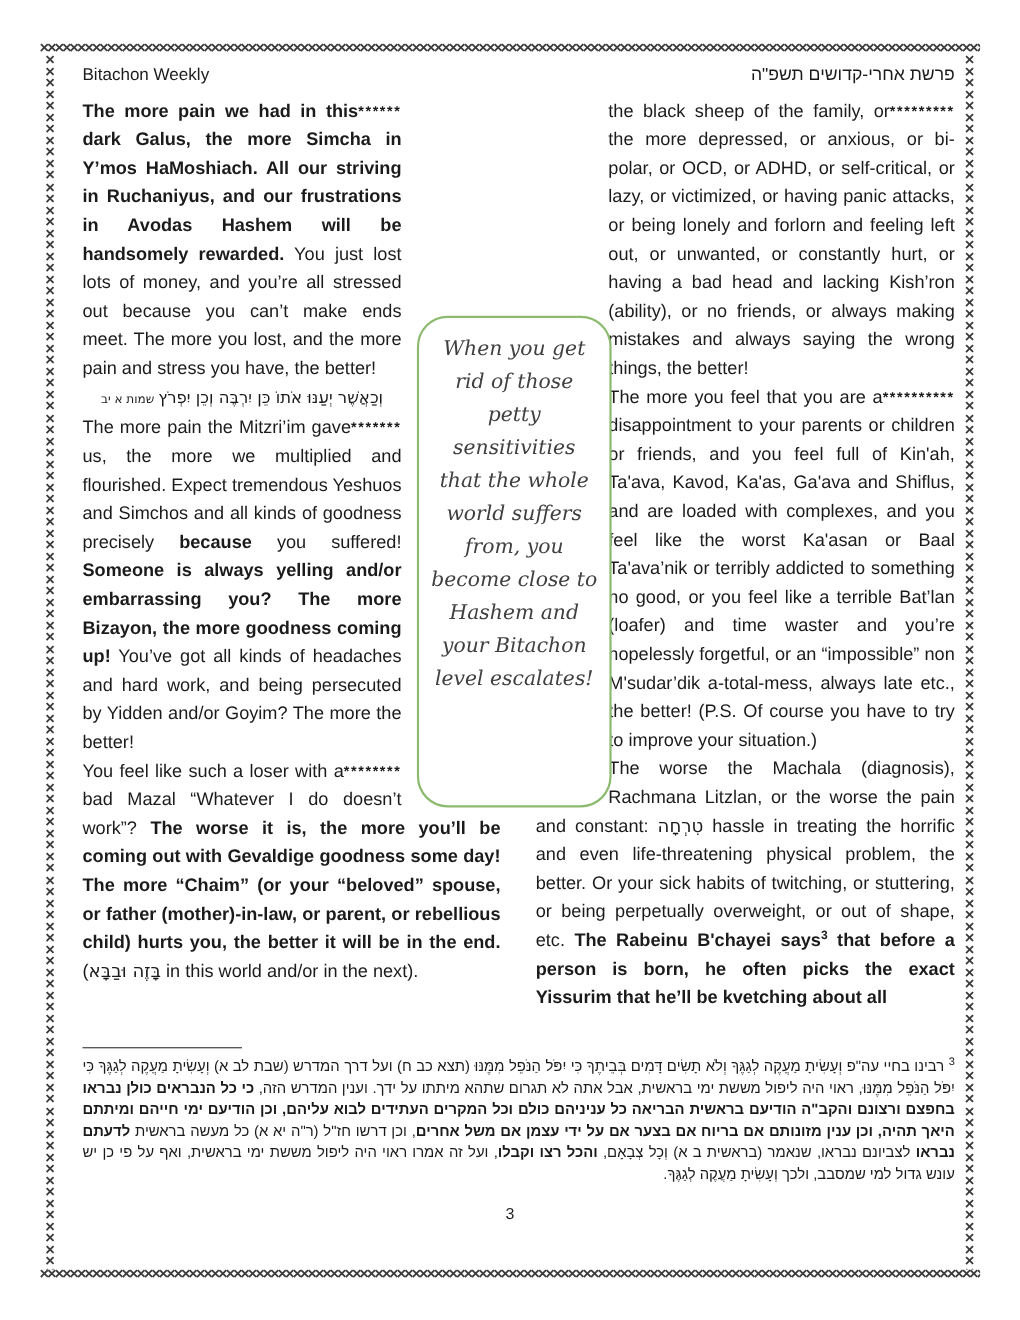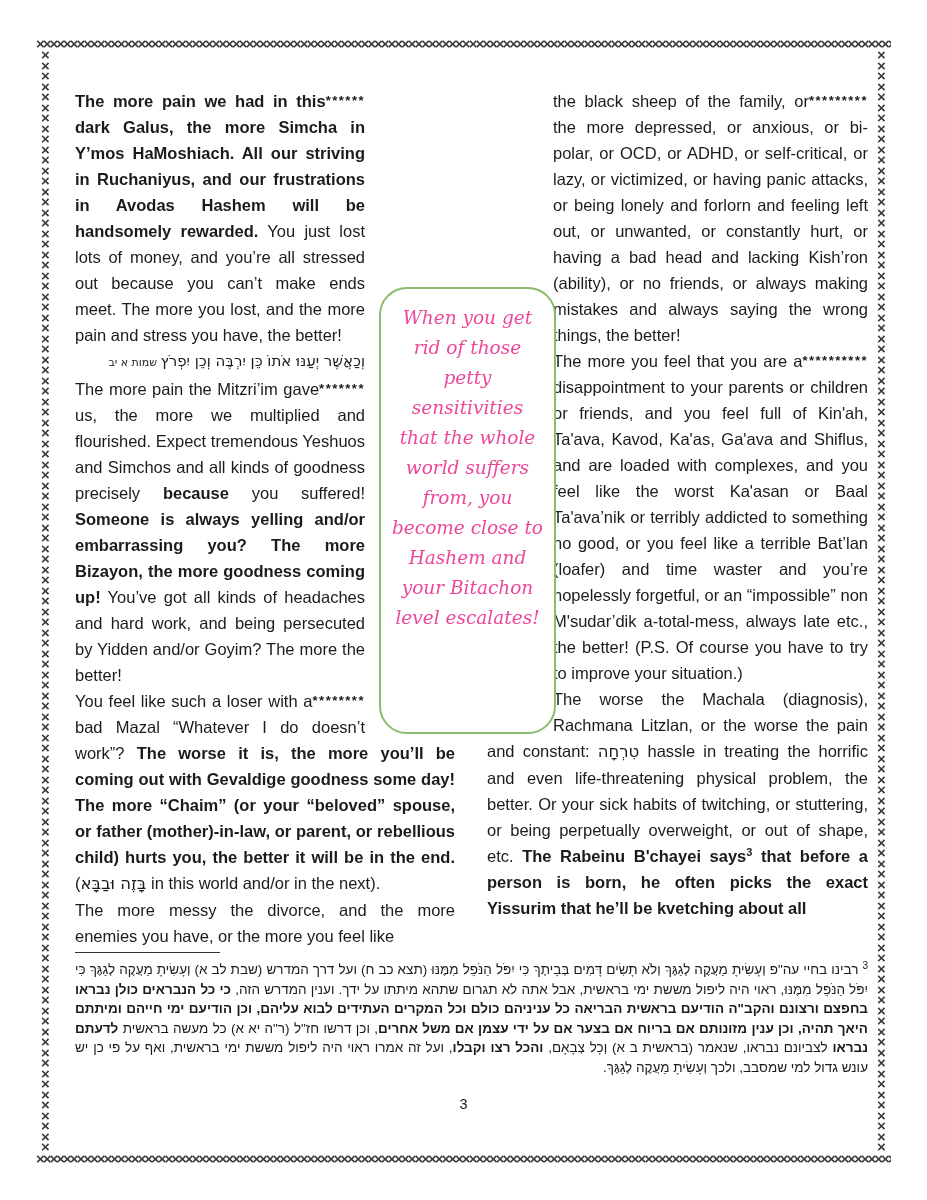--- a/index.html
+++ b/index.html
@@ -21,36 +21,36 @@
   .hdr-left{font-size:15.5px;}
   .hdr-right{font-size:16px;direction:rtl;}
   
   .content{position:absolute;left:75px;top:88px;width:793px;display:flex;gap:32px;}
   .col{text-align:justify;}
   .col-left{width:380px;}
   .col-right{width:381px;}
   .spacer-l{float:right;width:90px;height:650px;}
   .spacer-r{float:left;width:66px;height:443px;margin-top:204px;}
   p.body-p{margin:0;font-size:16.5px;line-height:26px;text-align:justify;}
-  p.heb-line{direction:rtl;text-align:right;white-space:nowrap;font-size:15px;}
+  p.heb-line{direction:rtl;text-align:center;white-space:nowrap;font-size:15px;}
   .rb{font-weight:bold;}
   .ri{}
   .rheb{font-family:"DejaVu Sans",sans-serif;}
   .rsmall{font-size:11px;}
   sup{font-size:11px;line-height:0;}
   .stars{float:right;font-size:13px;letter-spacing:1.5px;line-height:26px;font-weight:bold;}
   
   .quote-box{
     position:absolute;left:379px;top:287px;width:177px;height:447px;
     border:2px solid #8cba6e;border-radius:28px;box-sizing:border-box;
     display:flex;align-items:flex-start;justify-content:center;background:#fff;
   }
   .quote-text{
     font-family:"DejaVu Serif","Liberation Serif",serif;font-style:italic;
-    font-size:18.5px;line-height:30px;text-align:center;color:#ec4899;
+    font-size:18.5px;line-height:30px;text-align:center;color:#404040;
     padding:14px 10px;width:152px;
   }
   
   .footnote{position:absolute;left:75px;top:952px;width:793px;}
   .fn-sep{width:145px;border-top:1.5px solid #333;margin-bottom:7px;}
   .fn-text{direction:rtl;text-align:justify;font-size:13.5px;line-height:19.5px;}
   .fn-text sup{font-size:10px;}
   
   .page-number{position:absolute;left:0;top:1096px;width:100%;text-align:center;font-size:14.5px;}
 </style>
@@ -277,29 +277,32 @@
 ×
 ×
 ×
 ×
 ×
 ×
 ×
 ×
 </div>
 
+  <div class="header">
+    <div class="hdr-left">Bitachon Weekly</div>
+    <div class="hdr-right" dir="rtl">פרשת אחרי-קדושים תשפ"ה</div>
+  </div>
 
   <div class="content">
     <div class="col col-left">
       <div class="spacer-l"></div>
     <p class="body-p"><span class="stars">******</span><span class="rb">The more pain we had in this dark </span><span class="rb ri">Galus</span><span class="rb">, the more </span><span class="rb ri">Simcha</span><span class="rb"> in </span><span class="rb ri">Y’mos HaMoshiach</span><span class="rb">. All our striving in </span><span class="rb ri">Ruchaniyus</span><span class="rb">, and our frustrations in </span><span class="rb ri">Avodas Hashem</span><span class="rb"> will be handsomely rewarded.</span><span> You just lost lots of money, and you’re all stressed out because you can’t make ends meet. The more you lost, and the more pain and stress you have, the better!</span></p>
         <p class="body-p heb-line" dir="rtl"><span class="rheb">וְכַאֲשֶׁר יְעַנּוּ אֹתוֹ כֵּן יִרְבֶּה וְכֵן יִפְרֹץ</span><span class="rheb rsmall"> שמות א יב</span></p>
         <p class="body-p"><span class="stars">*******</span><span>The more pain the </span><span class="ri">Mitzri’im</span><span> gave us, the more we multiplied and flourished. Expect tremendous </span><span class="ri">Yeshuos</span><span> and </span><span class="ri">Simchos</span><span> and all kinds of goodness precisely </span><span class="rb">because</span><span> you suffered! </span><span class="rb">Someone is always yelling and/or embarrassing you? The more </span><span class="rb ri">Bizayon</span><span class="rb">, the more goodness coming up!</span><span> You’ve got all kinds of headaches and hard work, and being persecuted by </span><span class="ri">Yidden</span><span> and/or </span><span class="ri">Goyim</span><span>? The more the better!</span></p>
         <p class="body-p"><span class="stars">********</span><span>You feel like such a loser with a bad </span><span class="ri">Mazal</span><span> “Whatever I do doesn’t work”? </span><span class="rb">The worse it is, the more you’ll be coming out with </span><span class="rb ri">Gevaldige</span><span class="rb"> goodness some day! The more “Chaim” (or your “beloved” spouse, or father (mother)-in-law, or parent, or rebellious child) hurts you, the better it will be in the end.</span><span> (</span><span class="rheb">בָּזֶה וּבַבָּא</span><span> in this world and/or in the next).</span></p>
-        <p class="body-p"><span>The more messy the divorce, and the more enemies you have, or the more you feel like</span></p>
       </div>
     <div class="col col-right">
       <div class="spacer-r"></div>
     <p class="body-p"><span class="stars">*********</span><span>the black sheep of the family, or the more depressed, or anxious, or bi-polar, or OCD, or ADHD, or self-critical, or lazy, or victimized, or having panic attacks, or being lonely and forlorn and feeling left out, or unwanted, or constantly hurt, or having a bad head and lacking </span><span class="ri">Kish’ron</span><span> (ability), or no friends, or always making mistakes and always saying the wrong things, the better!</span></p>
         <p class="body-p"><span class="stars">**********</span><span>The more you feel that you are a disappointment to your parents or children or friends, and you feel full of </span><span class="ri">Kin'ah</span><span>, </span><span class="ri">Ta'ava</span><span>, </span><span class="ri">Kavod</span><span>, </span><span class="ri">Ka'as</span><span>, </span><span class="ri">Ga'ava</span><span> and </span><span class="ri">Shiflus</span><span>, and are loaded with complexes, and you feel like the worst </span><span class="ri">Ka'asan</span><span> or </span><span class="ri">Baal Ta'ava’nik</span><span> or terribly addicted to something no good, or you feel like a terrible </span><span class="ri">Bat’lan</span><span> (loafer) and time waster and you’re hopelessly forgetful, or an “impossible” non </span><span class="ri">M'sudar’dik</span><span> a-total-mess, always late etc., the better! (P.S. Of course you have to try to improve your situation.)</span></p>
         <p class="body-p"><span>The worse the </span><span class="ri">Machala</span><span> (diagnosis), </span><span class="ri">Rachmana Litzlan</span><span>, or the worse the pain and constant: </span><span class="rheb">טִרְחָה</span><span> hassle in treating the horrific and even life-threatening physical problem, the better. Or your sick habits of twitching, or stuttering, or being perpetually overweight, or out of shape, etc. </span><span class="rb">The </span><span class="rb ri">Rabeinu B'chayei</span><span class="rb"> says</span><sup class="rb">3</sup><span class="rb"> that before a person is born, he often picks the exact </span><span class="rb ri">Yissurim</span><span class="rb"> that he’ll be kvetching about all</span></p>
       </div>
   </div>
 
   <div class="quote-box">

